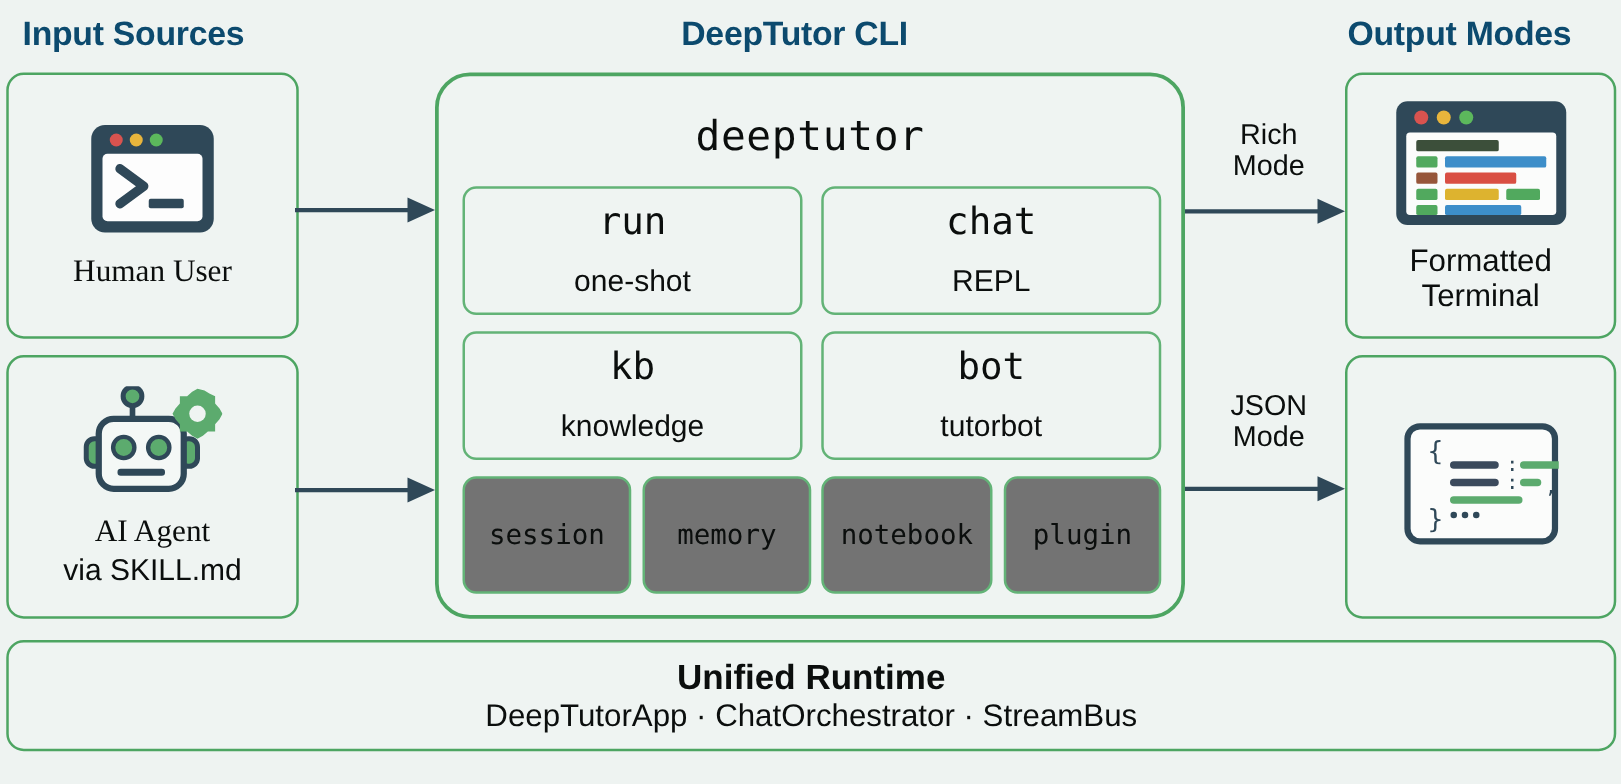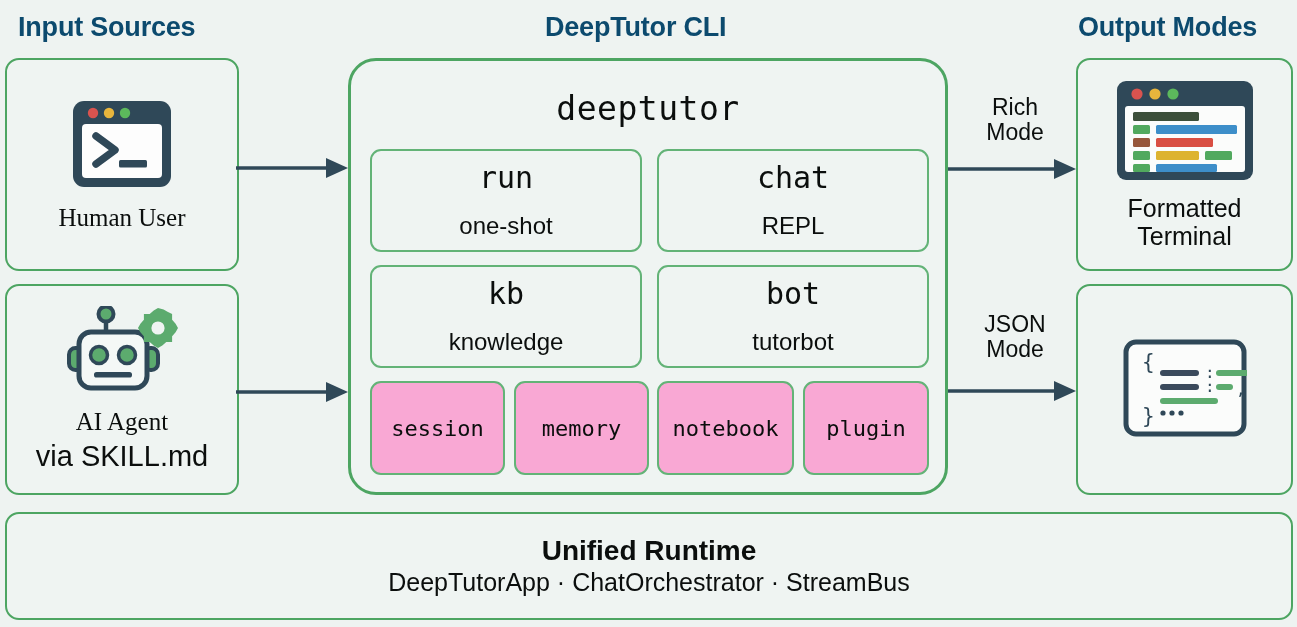--- a/index.html
+++ b/index.html
@@ -56,21 +56,21 @@
   .src-icon { display: block; }
   .src-label {
     font-size: 25px;
     color: #0b0e0d;
     text-align: center;
     line-height: 1.12;
     white-space: nowrap;
     font-family: Liberation Serif, serif;
   }
   .src-sub {
-    font-size: 29px;
+    font-size: 24px;
     color: #0b0e0d;
     text-align: center;
     line-height: 1.12;
     white-space: nowrap;
     margin-top: -6px;
   }
 
   
   #card-cli {
     left: 348px; top: 58px; width: 600px; height: 437px;
@@ -108,21 +108,21 @@
   .cmd-desc {
     font-family: "Liberation Sans", sans-serif;
     font-size: 24px;
     color: #0b0e0d;
     line-height: 1.1;
     margin-top: 19px;
   }
 
   .cmd-small {
     position: absolute;
-    background: #f9a8d4;
+    background: #737373;
     border: 2px solid #63b377;
     border-radius: 11px;
     display: flex;
     align-items: center;
     justify-content: center;
   }
   .cmd-small span {
     font-family: "DejaVu Sans Mono", monospace;
     font-size: 22px;
     color: #0b0e0d;
@@ -153,21 +153,21 @@
   }
   .out-label {
     font-size: 25px;
     color: #0b0e0d;
     text-align: center;
     line-height: 1.12;
   }
 
   
   #card-runtime {
-    left: 5px; top: 512px; width: 1288px; height: 108px;
+    left: 5px; top: 512px; width: 1288px; height: 89px;
     display: flex;
     flex-direction: column;
     align-items: center;
     justify-content: center;
     gap: 1px;
   }
   #runtime-title {
     font-size: 28px;
     font-weight: bold;
     color: #0b0e0d;

